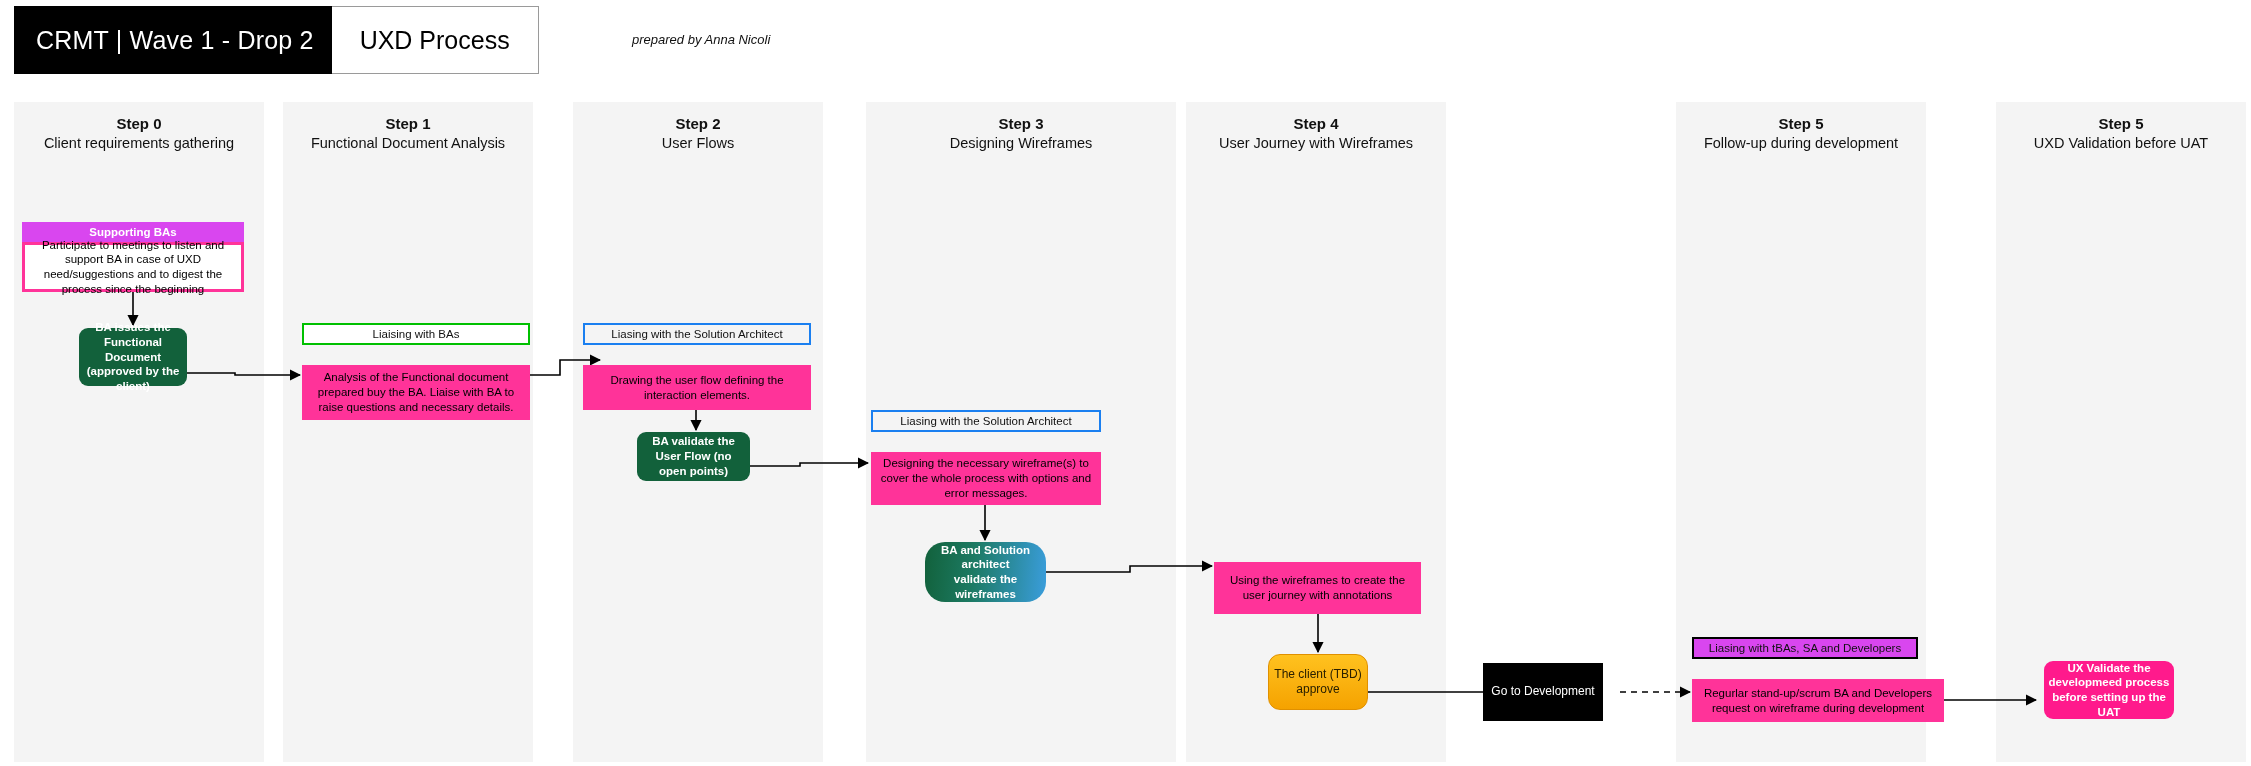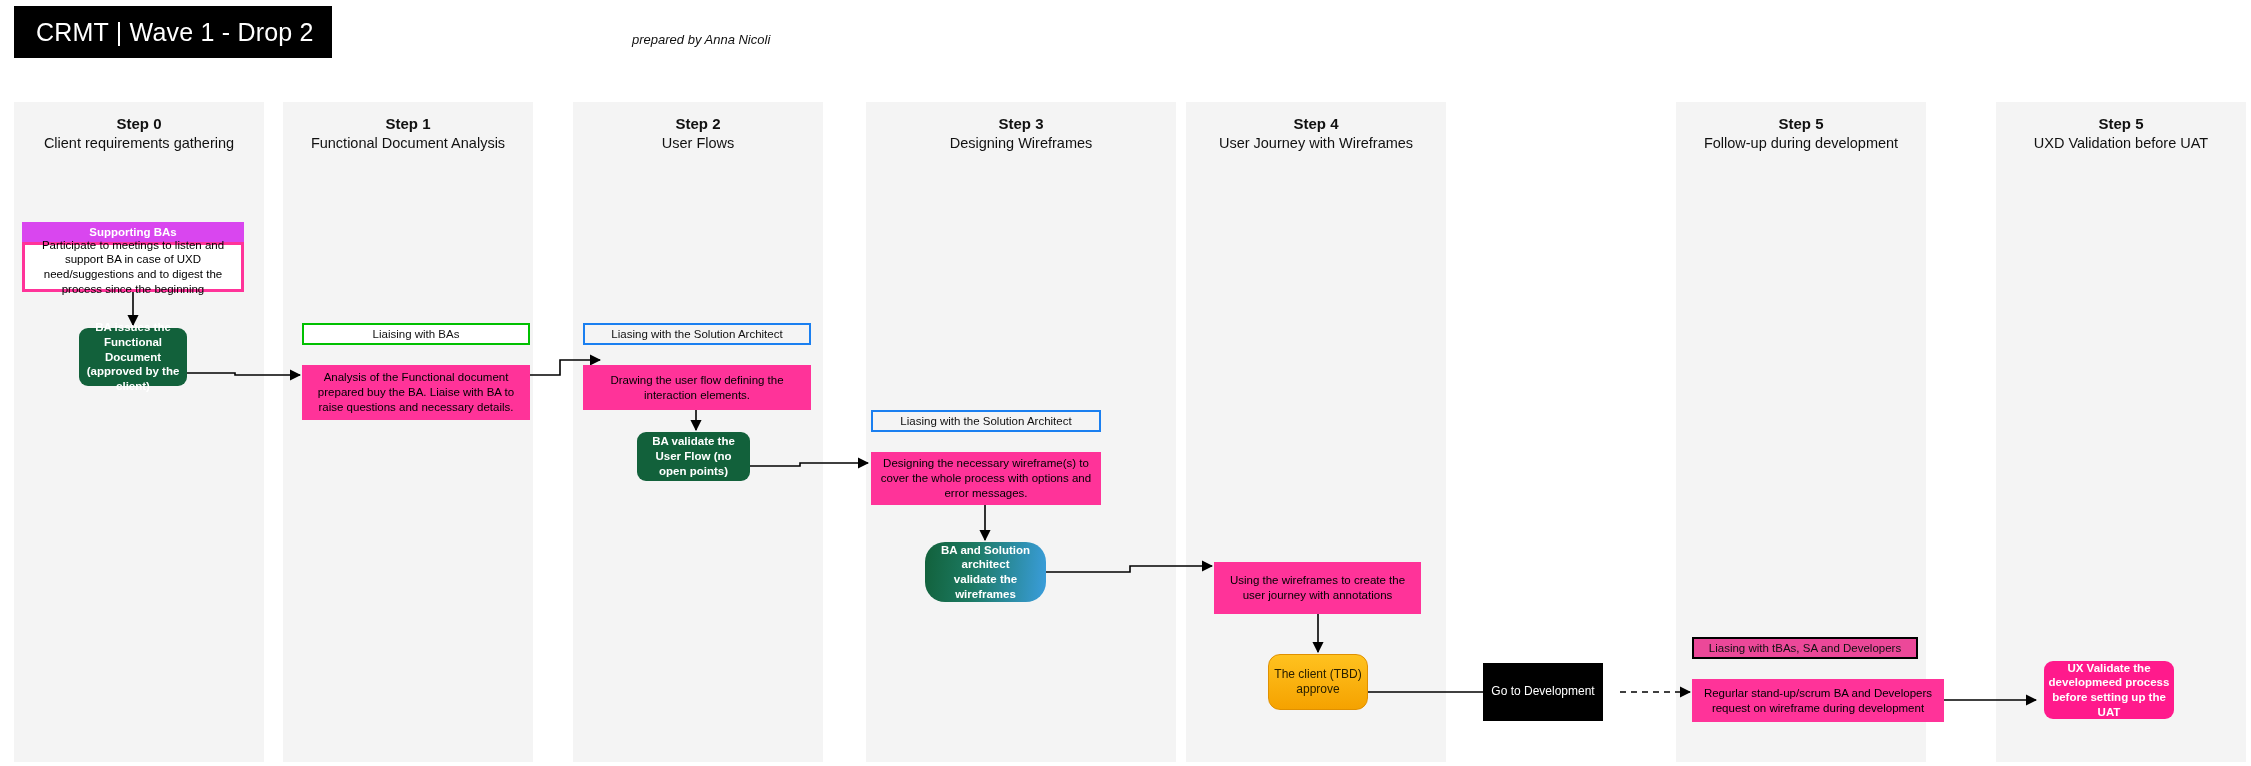--- a/index.html
+++ b/index.html
@@ -13,21 +13,21 @@
     position: relative;
     font-family: "Liberation Sans", sans-serif;
     overflow: hidden;
   }
 
   
   #title-bar {
     position: absolute;
     left: 14px;
     top: 6px;
-    height: 52px;
+    height: 68px;
     display: flex;
     align-items: stretch;
   }
   #title-black {
     background: #000000;
     color: #ffffff;
     display: flex;
     align-items: center;
     padding: 0 18px 0 22px;
     font-size: 25px;
@@ -111,21 +111,21 @@
   }
   .hdr-greenline {
     background: #ffffff;
     border: 2px solid #00c000;
   }
   .hdr-blueline {
     background: #f4f4f4;
     border: 2px solid #1a7ff0;
   }
   .hdr-blackline {
-    background: #ec4899;
+    background: #d946ef;
     border: 2px solid #000000;
   }
   .outline-pink {
     border: 3px solid #ff3399;
     background: #ffffff;
     color: #000;
     font-size: 11.5px;
     display: flex;
     align-items: center;
     justify-content: center;
@@ -190,20 +190,21 @@
     left: 0; top: 0;
     width: 2251px; height: 766px;
     pointer-events: none;
   }
 </style>
 </head>
 <body>
 
 <div id="title-bar">
   <div id="title-black">CRMT | Wave 1 - Drop 2</div>
+  <div id="title-white">UXD Process</div>
 </div>
 <div id="prepared-by">prepared by Anna Nicoli</div>
 
 <div class="lane" style="left:14px; width:250px;">
   <div class="lane-head">
     <div class="lane-step">Step 0</div>
     <div class="lane-desc">Client requirements gathering</div>
   </div>
 </div>
 <div class="lane" style="left:283px; width:250px;">

